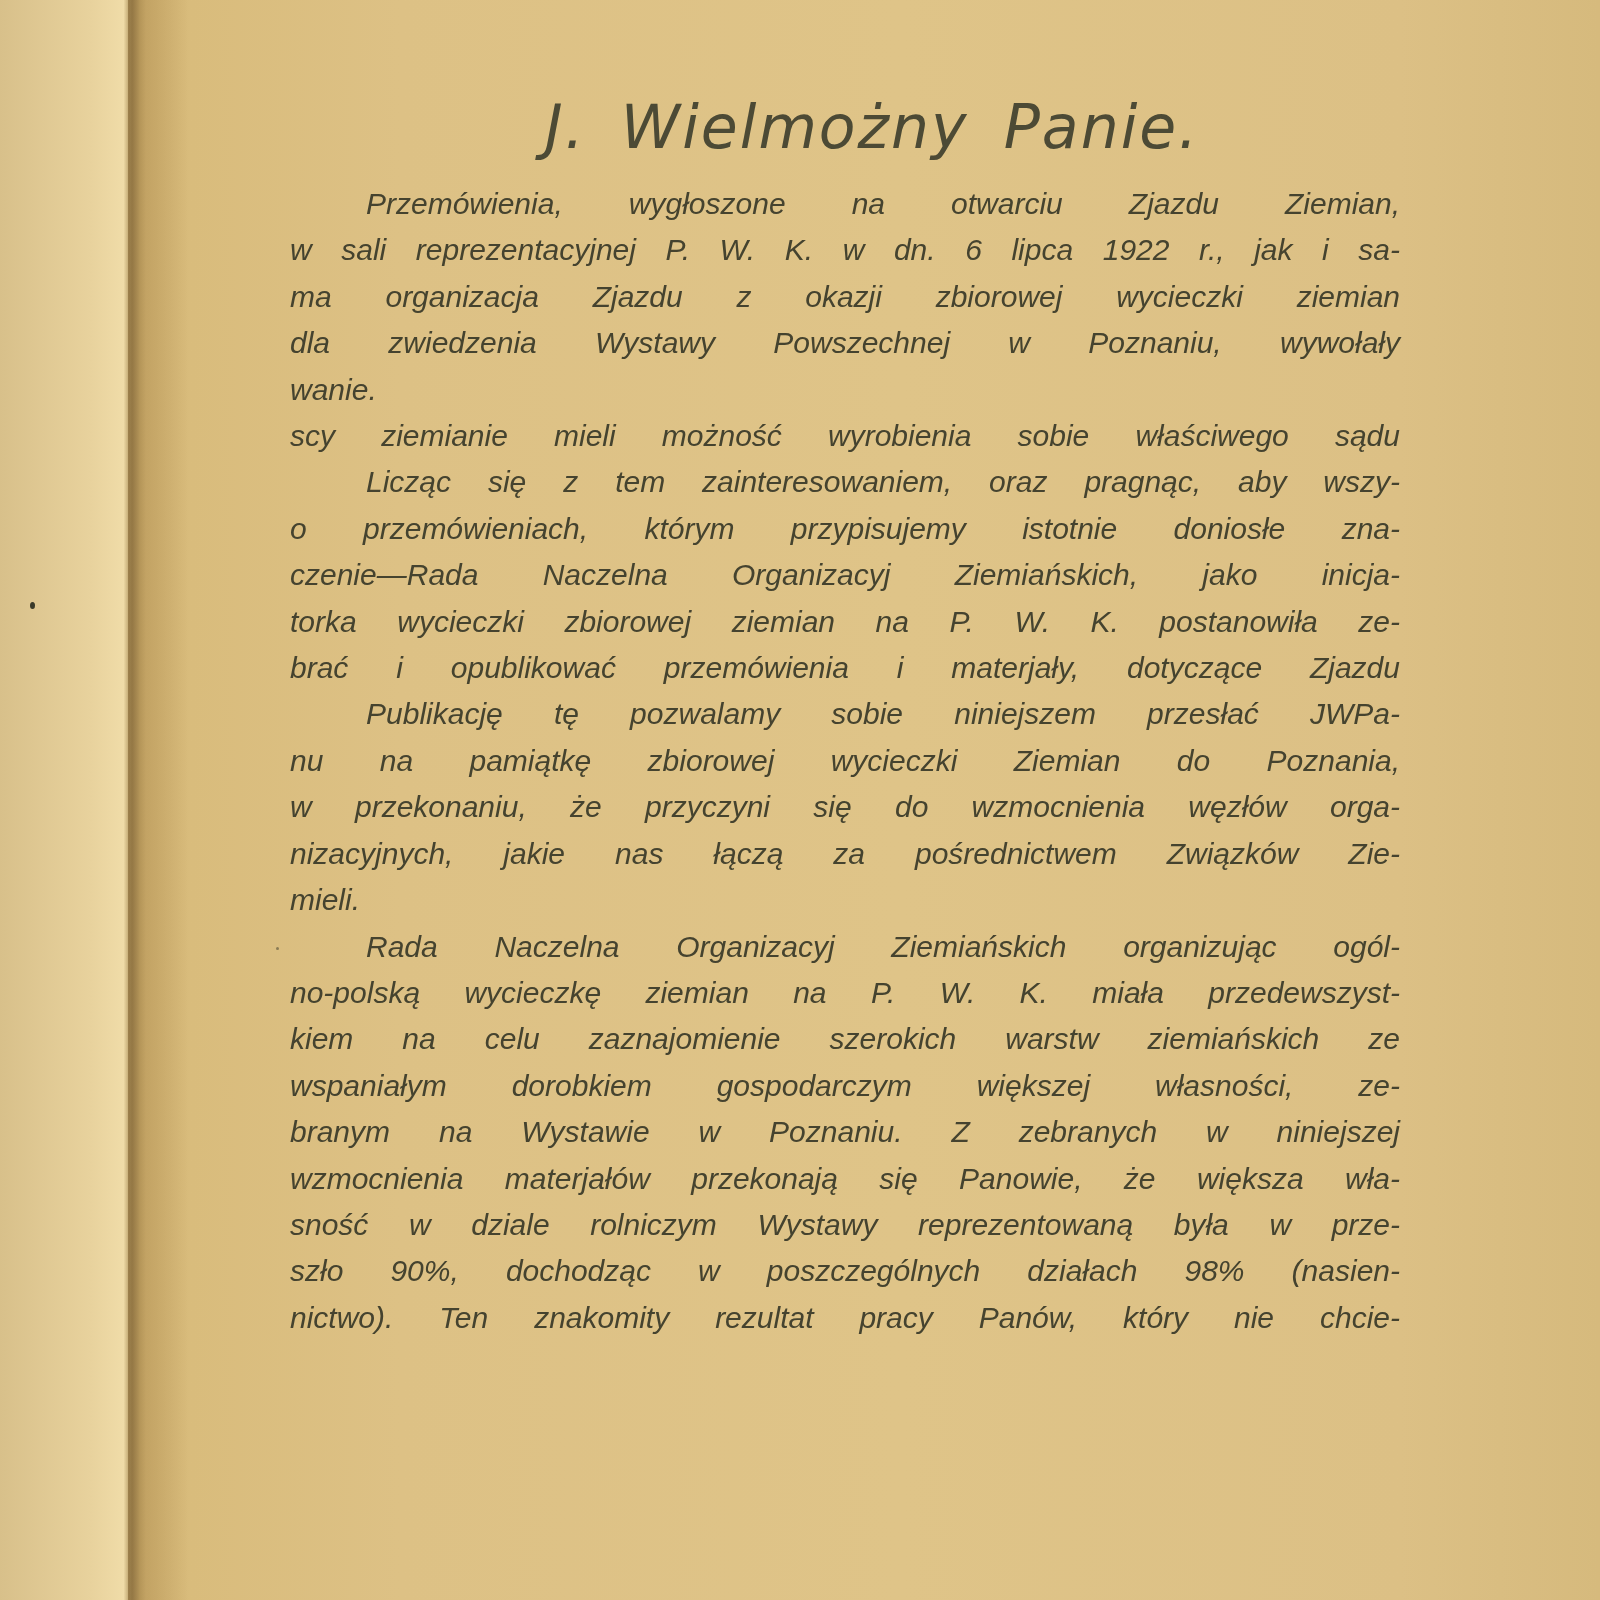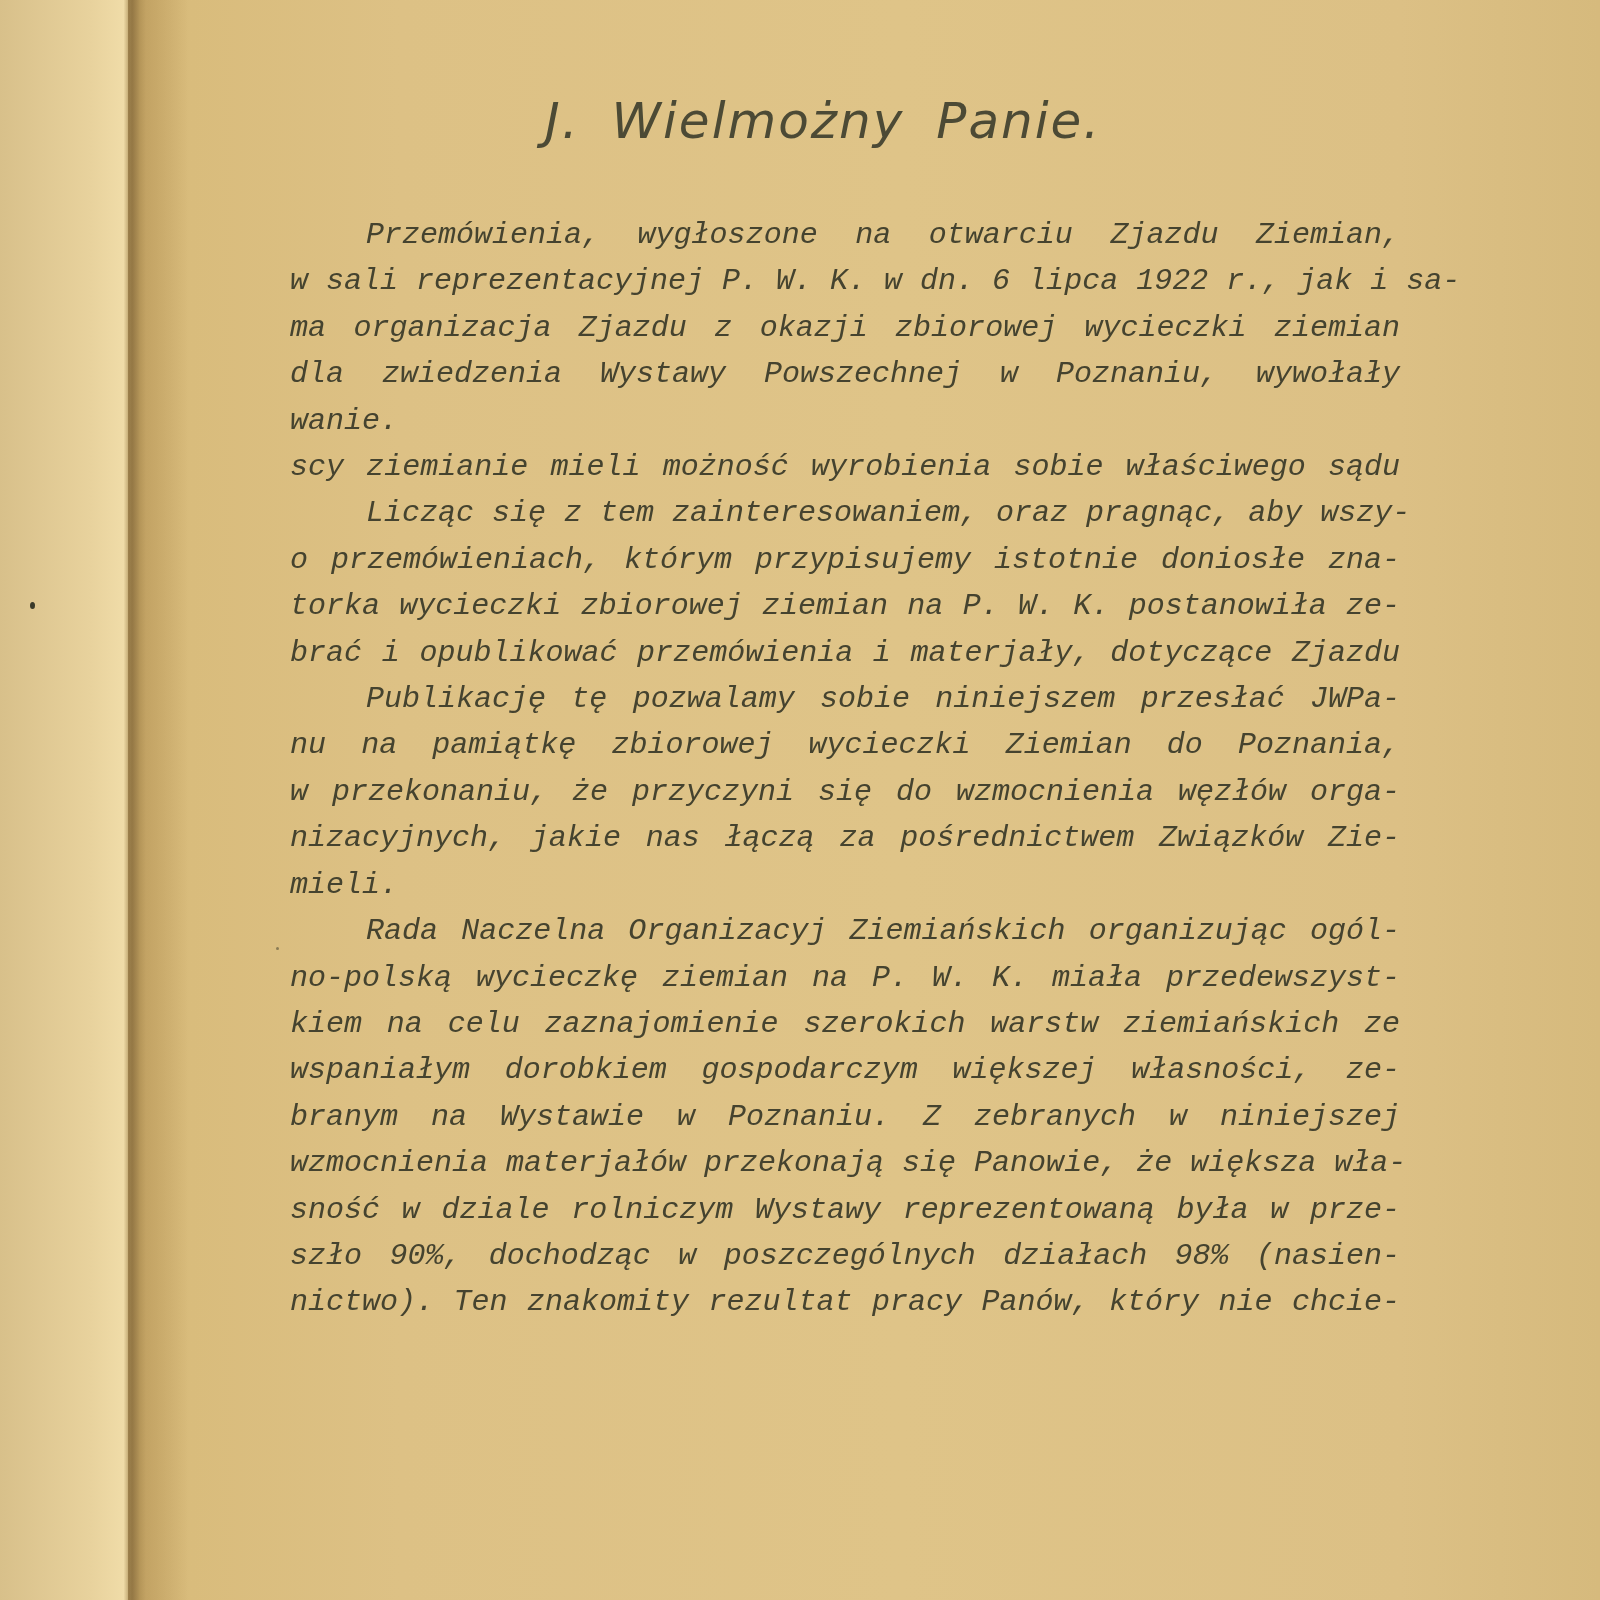--- a/index.html
+++ b/index.html
@@ -12,26 +12,26 @@
     position: absolute; left: 0; top: 0; width: 130px; height: 1600px;
     background: linear-gradient(90deg, #d8c08a 0%, #e8d29d 70%, #f0dca8 95%, #b59a63 100%);
   }
   .gutter-shadow {
     position: absolute; left: 128px; top: 0; width: 60px; height: 1600px;
     background: linear-gradient(90deg, rgba(120,90,40,0.55) 0%, rgba(170,130,70,0.25) 30%, rgba(0,0,0,0) 100%);
   }
   .title {
     position: absolute; left: 545px; top: 92px;
     font-family: "DejaVu Sans", sans-serif; font-style: italic;
-    font-size: 50px; color: #4c4a35; letter-spacing: 2px; word-spacing: 14px;
+    font-size: 60px; color: #4c4a35; letter-spacing: 2px; word-spacing: 14px;
     white-space: nowrap;
   }
   .text {
-    position: absolute; left: 290px; top: 212px; width: 1110px;
-    font-family: Liberation Mono, monospace; font-style: italic;
+    position: absolute; left: 290px; top: 181px; width: 1110px;
+    font-family: Liberation Sans, sans-serif; font-style: italic;
     font-size: 30px; line-height: 46.4px; color: #45432f;
   }
   .line {
     display: block; white-space: nowrap;
     text-align: justify; text-align-last: justify;
     transform-origin: left center;
   }
   .line.indent { padding-left: 76px; }
   .line.last { text-align-last: left; }
   .smudge {
@@ -54,20 +54,21 @@
     <span class="line indent">Przemówienia, wygłoszone na otwarciu Zjazdu Ziemian,</span>
     <span class="line">w sali reprezentacyjnej P. W. K. w dn. 6 lipca 1922 r., jak i sa-</span>
     <span class="line">ma organizacja Zjazdu z okazji zbiorowej wycieczki ziemian</span>
     <span class="line">dla zwiedzenia Wystawy Powszechnej w Poznaniu, wywołały</span>
     <span class="line last">wanie.</span>
   </div>
   <div>
     <span class="line">scy ziemianie mieli możność wyrobienia sobie właściwego sądu</span>
     <span class="line indent">Licząc się z tem zainteresowaniem, oraz pragnąc, aby wszy-</span>
     <span class="line">o przemówieniach, którym przypisujemy istotnie doniosłe zna-</span>
+    <span class="line">czenie—Rada Naczelna Organizacyj Ziemiańskich, jako inicja-</span>
     <span class="line">torka wycieczki zbiorowej ziemian na P. W. K. postanowiła ze-</span>
     <span class="line">brać i opublikować przemówienia i materjały, dotyczące Zjazdu</span>
   </div>
   <div>
     <span class="line indent">Publikację tę pozwalamy sobie niniejszem przesłać JWPa-</span>
     <span class="line">nu na pamiątkę zbiorowej wycieczki Ziemian do Poznania,</span>
     <span class="line">w przekonaniu, że przyczyni się do wzmocnienia węzłów orga-</span>
     <span class="line">nizacyjnych, jakie nas łączą za pośrednictwem Związków Zie-</span>
     <span class="line last">mieli.</span>
   </div>

